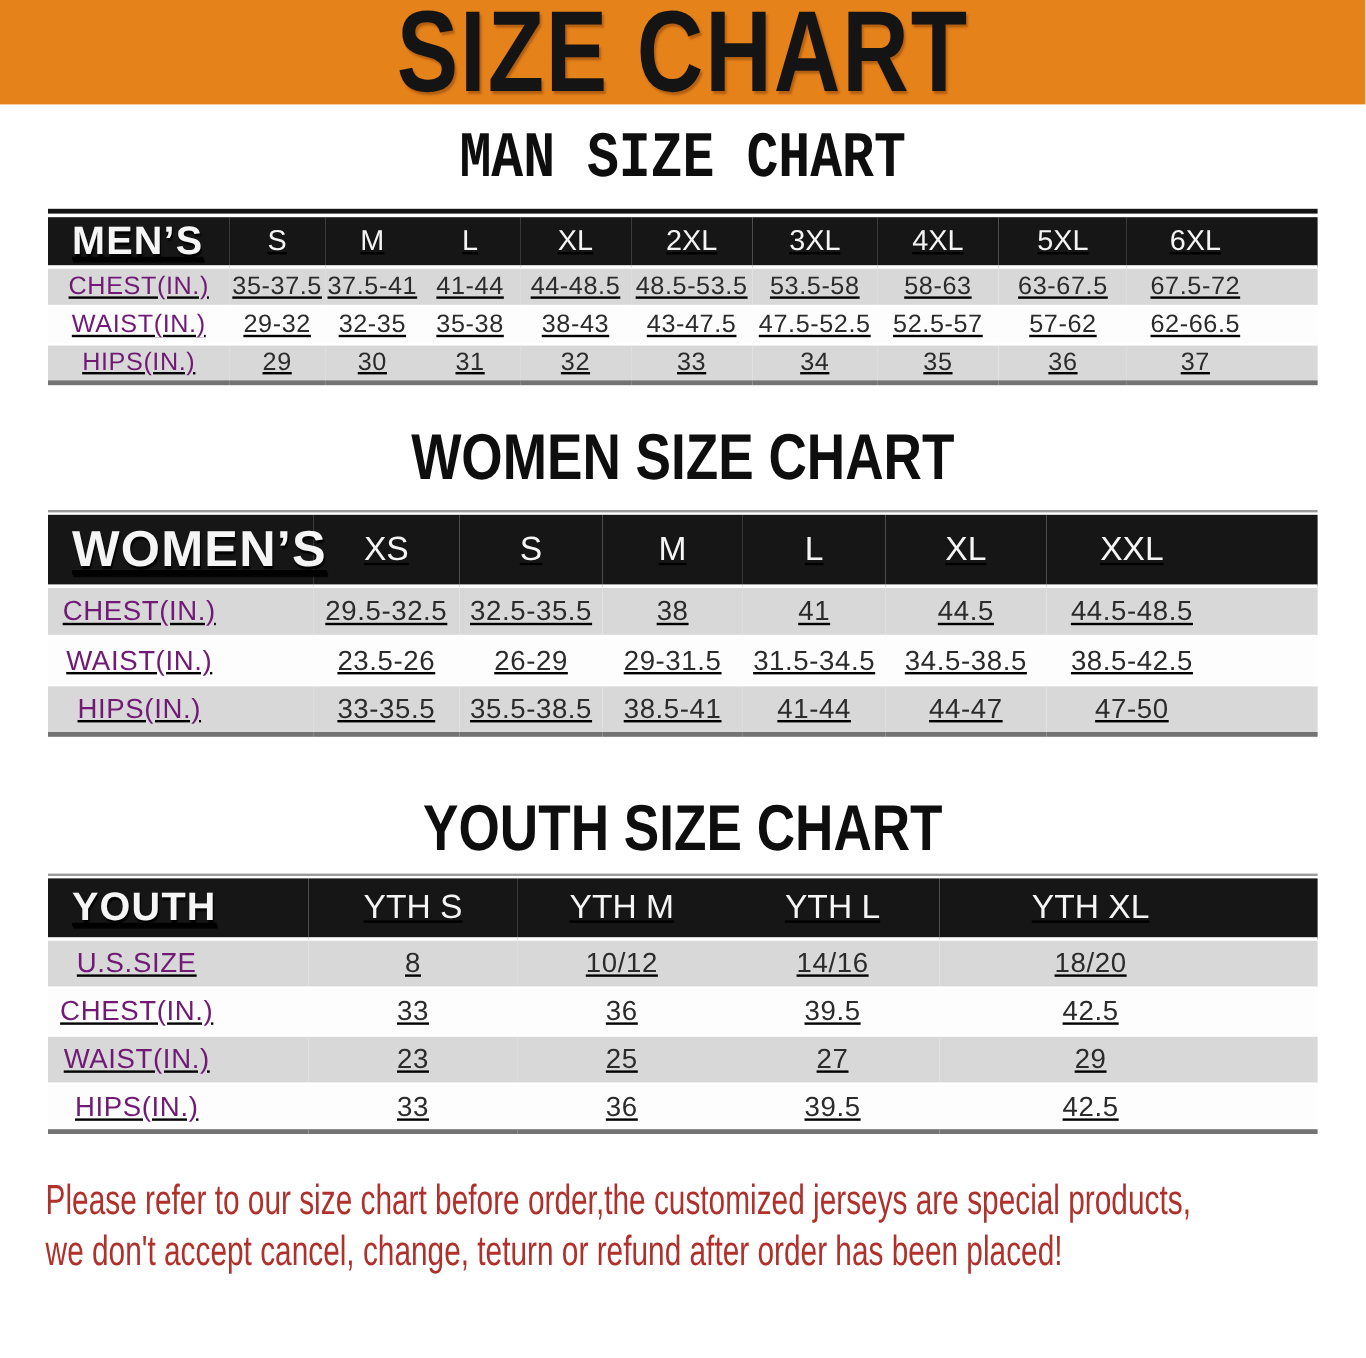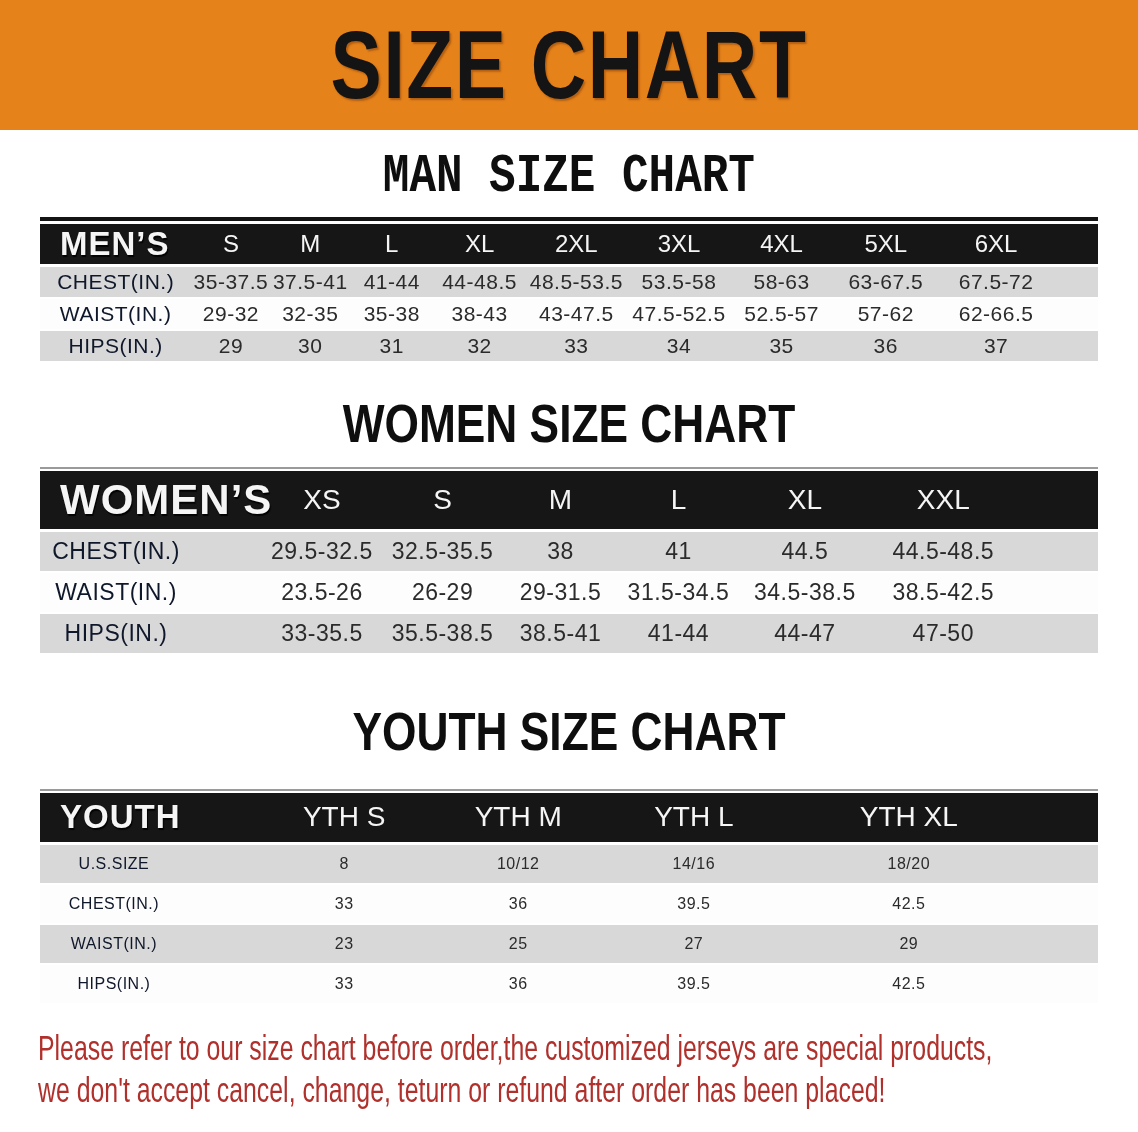--- a/index.html
+++ b/index.html
@@ -12,63 +12,64 @@
   html,body{margin:0;padding:0;}
   body{
     width:1138px;height:1132px;background:#ffffff;
     font-family:"Liberation Sans", sans-serif;
     overflow:hidden;
   }
   .condensed{display:inline-block;transform:scaleX(0.82);transform-origin:center;white-space:nowrap;}
 
   
   .banner{
-    width:1138px;height:130px;background:var(--banner-bg);
+    width:1138px;height:87px;background:var(--banner-bg);
     display:flex;align-items:center;justify-content:center;
   }
   .banner-title{
     display:inline-block;transform:scaleX(0.80);transform-origin:center;
     font-size:96px;font-weight:bold;color:#141414;line-height:1;
     letter-spacing:2px;white-space:nowrap;
     text-shadow:2px 2px 2px rgba(80,30,0,0.35);
   }
 
   
   .section-heading{
     margin:0;text-align:center;font-weight:bold;color:#0e0e0e;
     font-size:54px;line-height:44px;height:44px;
   }
   .section-men   .section-heading{margin-top:25px;margin-bottom:18px;font-family:Liberation Mono, monospace;}
   .section-women .section-heading{margin-top:38px;margin-bottom:22px;}
-  .section-youth .section-heading{margin-top:54px;margin-bottom:36px;}
+  .section-youth .section-heading{margin-top:54px;margin-bottom:16px;}
 
   
   .table-wrap{margin:0 40px;}
   .rule{height:4px;background:#141414;margin-bottom:3px;}
   .rule.light{height:2px;background:#9a9a9a;margin-bottom:2px;}
 
   table.size-table{
     width:100%;border-collapse:collapse;table-layout:fixed;
-    border-bottom:1px solid #737373;
+    border-bottom:4px solid #737373;
+    text-decoration:underline;
   }
   .size-table thead th{
     background:var(--header-bg);color:#f5f5f5;border-bottom:3px solid #ffffff;
     font-weight:normal;text-align:center;vertical-align:middle;
   }
   .size-table thead th:first-child{
     text-align:left;padding-left:20px;font-weight:bold;letter-spacing:1px;
     text-shadow:1px 2px 1px rgba(0,0,0,0.9);
   }
   .size-table tbody td{
     text-align:center;vertical-align:middle;color:#2b2b2b;
     border-bottom:2px solid #ffffff;letter-spacing:0.5px;
   }
   .size-table tbody tr:nth-child(odd)  td{background:var(--row-stripe);}
   .size-table tbody tr:nth-child(even) td{background:#fdfdfd;}
-  .size-table tbody td:first-child{color:#0f172a;}
+  .size-table tbody td:first-child{color:#701a75;}
 
   
   .men-table thead th{height:40px;font-size:24px;}
   .men-table thead th:first-child{font-size:33px;}
   .men-table tbody td{height:32px;font-size:21px;}
   .men-table col.c1{width:14.3%}.men-table col.c2{width:7.5%}
   .men-table col.c3{width:7.5%}.men-table col.c4{width:7.9%}
   .men-table col.c5{width:8.7%}.men-table col.c6{width:9.6%}
   .men-table col.c7{width:9.8%}.men-table col.c8{width:9.6%}
   .men-table col.c9{width:10.1%}.men-table col.c10{width:15.0%}
@@ -81,29 +82,29 @@
   .women-table col.c1{width:20.9%}.women-table col.c2{width:11.5%}
   .women-table col.c3{width:11.3%}.women-table col.c4{width:11.0%}
   .women-table col.c5{width:11.3%}.women-table col.c6{width:12.6%}
   .women-table col.c7{width:21.4%}
   .women-table th:last-child,.women-table td:last-child{padding-right:84px;}
   .women-table tbody td:first-child{padding-right:70px;}
 
   
   .youth-table thead th{height:51px;font-size:28px;}
   .youth-table thead th:first-child{font-size:33px;}
-  .youth-table tbody td{height:40px;font-size:16px;}
+  .youth-table tbody td{height:40px;font-size:23px;}
   .youth-table col.c1{width:20.5%}.youth-table col.c2{width:16.5%}
   .youth-table col.c3{width:16.4%}.youth-table col.c4{width:16.8%}
   .youth-table col.c5{width:29.8%}
   .youth-table th:last-child,.youth-table td:last-child{padding-right:64px;}
   .youth-table tbody td:first-child{padding-right:70px;}
 
   
-  .notice{margin:22px 38px 0;color:var(--notice-red);}
+  .notice{margin:35px 38px 0;color:var(--notice-red);}
   .notice p{
     margin:0;font-size:35px;line-height:42px;white-space:nowrap;
     display:block;transform:scaleX(0.71);transform-origin:left center;
   }
 </style>
 </head>
 <body>
 
 <div class="page">
 

